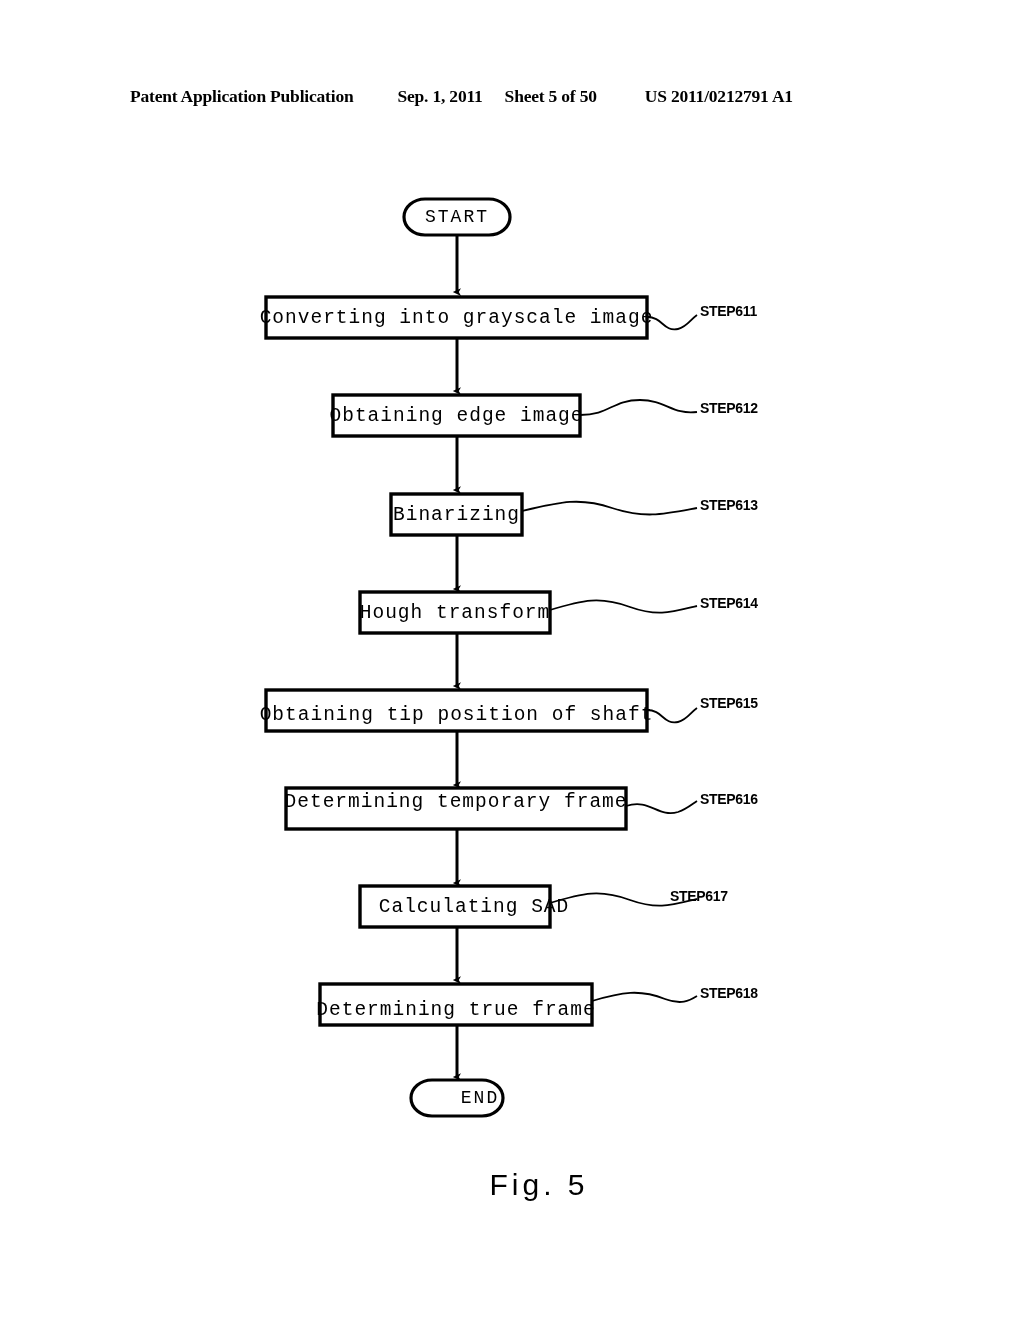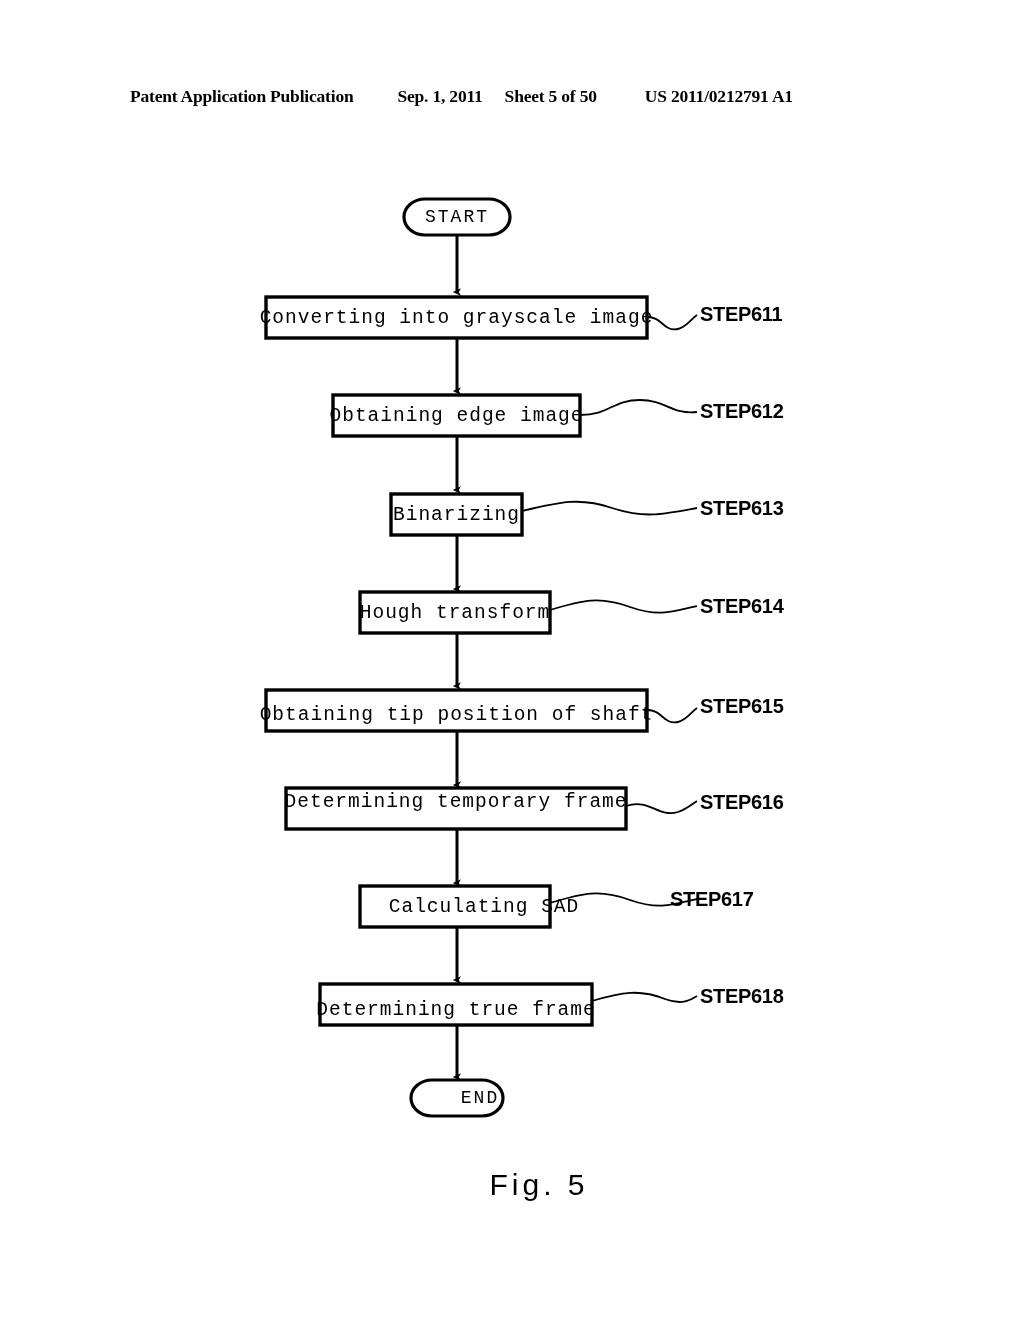--- a/index.html
+++ b/index.html
@@ -71,21 +71,21 @@
     font-family: "Liberation Mono", monospace;
     font-size: 18px;
     letter-spacing: 2.0px;
   }
 
   
   .step-label {
     position: absolute;
     font-family: "Liberation Sans", sans-serif;
     font-weight: bold;
-    font-size: 20px;
+    font-size: 14px;
     letter-spacing: -0.3px;
     color: #000;
     white-space: nowrap;
   }
 
   
   #fig-caption {
     position: absolute;
     top: 1168px;
     left: 0;
@@ -165,21 +165,21 @@
   </svg>
 
   <div class="node-label term-label" style="left:404px; top:199px; width:106px; height:36px;">START</div>
 
   <div class="node-label" style="left:266px; top:297px; width:381px; height:41px;">Converting into grayscale image</div>
   <div class="node-label" style="left:333px; top:395px; width:247px; height:41px;">Obtaining edge image</div>
   <div class="node-label" style="left:391px; top:494px; width:131px; height:41px;">Binarizing</div>
   <div class="node-label" style="left:360px; top:592px; width:190px; height:41px;">Hough transform</div>
   <div class="node-label" style="left:266px; top:690px; width:381px; height:50px;">Obtaining tip position of shaft</div>
   <div class="node-label" style="left:286px; top:788px; width:340px; height:27px;">Determining temporary frame</div>
-  <div class="node-label" style="left:360px; top:886px; width:228px; height:41px;margin-left:10px;">Calculating SAD</div>
+  <div class="node-label" style="left:360px; top:886px; width:228px; height:41px;">Calculating SAD</div>
   <div class="node-label" style="left:320px; top:984px; width:272px; height:51px;">Determining true frame</div>
 
   <div class="node-label term-label" style="left:411px; top:1080px; width:92px; height:36px;padding-left:23px;">END</div>
 
   <div class="step-label" style="left:700px; top:303px;">STEP611</div>
   <div class="step-label" style="left:700px; top:400px;">STEP612</div>
   <div class="step-label" style="left:700px; top:497px;">STEP613</div>
   <div class="step-label" style="left:700px; top:595px;">STEP614</div>
   <div class="step-label" style="left:700px; top:695px;">STEP615</div>
   <div class="step-label" style="left:700px; top:791px;">STEP616</div>

